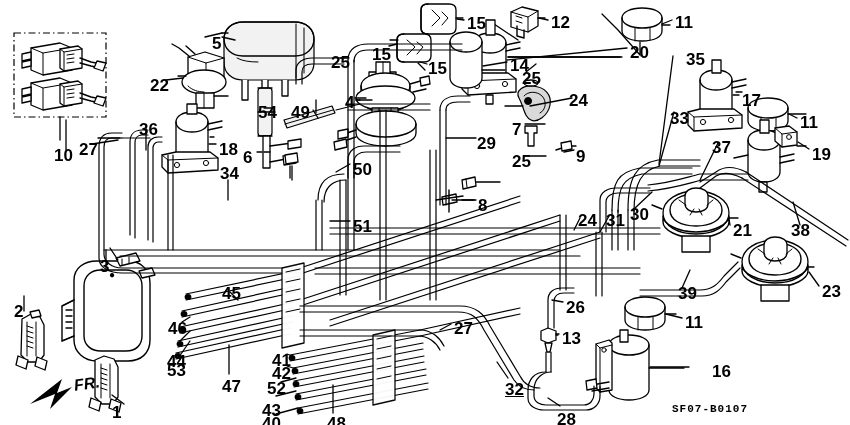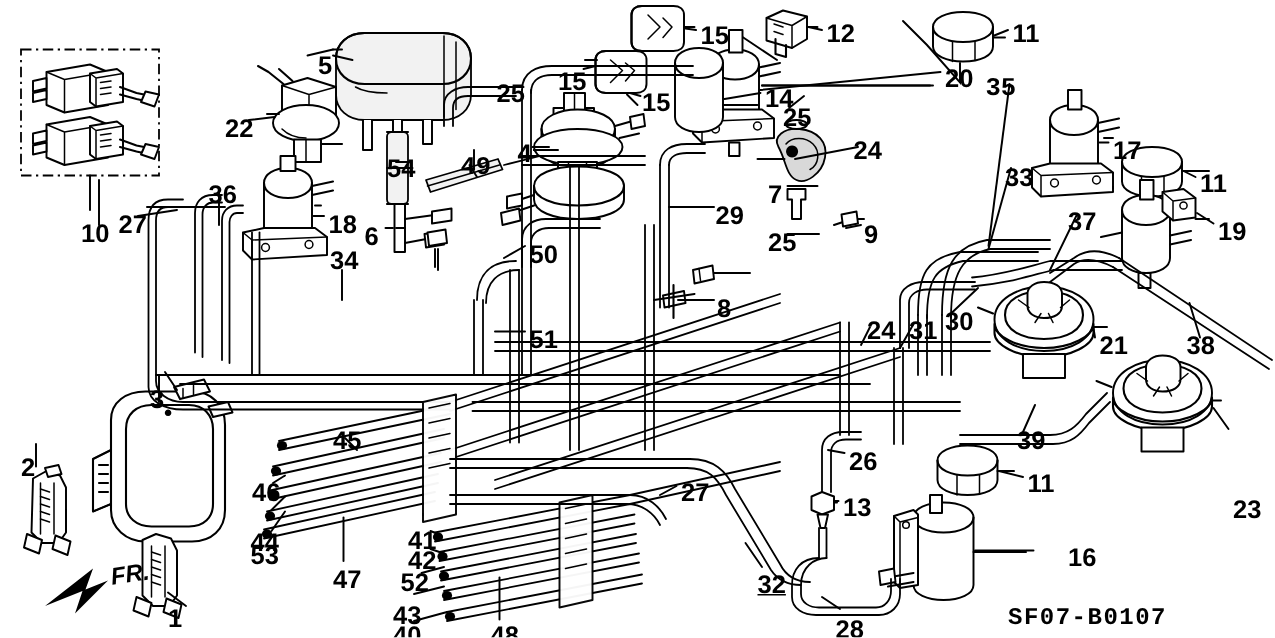--- a/index.html
+++ b/index.html
@@ -18,21 +18,21 @@
     font-size:17px;
     font-weight:700;
     color:#000;
     line-height:1;
     white-space:nowrap;
     letter-spacing:0px;
   }
   .partno{
     position:absolute;
     font-family:"Liberation Mono", monospace;
-    font-size:16px;
+    font-size:11px;
     font-weight:700;
     letter-spacing:1px;
     color:#000;
   }
   .frlabel{
     position:absolute;
     font-family:"Liberation Sans", sans-serif;
     font-size:16px;
     font-weight:700;
     font-style:italic;
@@ -610,51 +610,51 @@
   <span class="lbl" style="left:467px;top:15px;">15</span>
   <span class="lbl" style="left:372px;top:46px;">15</span>
   <span class="lbl" style="left:428px;top:60px;">15</span>
   <span class="lbl" style="left:712px;top:363px;">16</span>
   <span class="lbl" style="left:742px;top:92px;">17</span>
   <span class="lbl" style="left:219px;top:141px;">18</span>
   <span class="lbl" style="left:812px;top:146px;">19</span>
   <span class="lbl" style="left:630px;top:44px;">20</span>
   <span class="lbl" style="left:733px;top:222px;">21</span>
   <span class="lbl" style="left:150px;top:77px;">22</span>
-  <span class="lbl" style="left:822px;top:283px;margin-top:48px;">23</span>
+  <span class="lbl" style="left:822px;top:283px;">23</span>
   <span class="lbl" style="left:569px;top:92px;">24</span>
   <span class="lbl" style="left:578px;top:212px;">24</span>
   <span class="lbl" style="left:331px;top:54px;">25</span>
   <span class="lbl" style="left:522px;top:70px;">25</span>
   <span class="lbl" style="left:512px;top:153px;">25</span>
   <span class="lbl" style="left:566px;top:299px;">26</span>
   <span class="lbl" style="left:79px;top:141px;">27</span>
   <span class="lbl" style="left:454px;top:320px;">27</span>
   <span class="lbl" style="left:557px;top:411px;">28</span>
   <span class="lbl" style="left:477px;top:135px;">29</span>
   <span class="lbl" style="left:630px;top:206px;">30</span>
   <span class="lbl" style="left:606px;top:212px;">31</span>
   <span class="lbl" style="left:505px;top:381px;text-decoration:underline;">32</span>
   <span class="lbl" style="left:670px;top:110px;">33</span>
   <span class="lbl" style="left:220px;top:165px;">34</span>
-  <span class="lbl" style="left:657px;top:51px;font-family:Liberation Mono, monospace;">35</span>
+  <span class="lbl" style="left:686px;top:51px;">35</span>
   <span class="lbl" style="left:139px;top:121px;">36</span>
   <span class="lbl" style="left:712px;top:139px;">37</span>
   <span class="lbl" style="left:791px;top:198px;margin-top:24px;">38</span>
   <span class="lbl" style="left:678px;top:285px;">39</span>
   <span class="lbl" style="left:262px;top:415px;">40</span>
   <span class="lbl" style="left:272px;top:352px;">41</span>
   <span class="lbl" style="left:272px;top:365px;">42</span>
   <span class="lbl" style="left:262px;top:382px;margin-top:20px;">43</span>
   <span class="lbl" style="left:167px;top:353px;">44</span>
   <span class="lbl" style="left:222px;top:285px;">45</span>
   <span class="lbl" style="left:168px;top:320px;">46</span>
   <span class="lbl" style="left:222px;top:378px;">47</span>
   <span class="lbl" style="left:327px;top:415px;">48</span>
-  <span class="lbl" style="left:307px;top:104px;font-family:Liberation Mono, monospace;">49</span>
+  <span class="lbl" style="left:291px;top:104px;">49</span>
   <span class="lbl" style="left:353px;top:161px;">50</span>
   <span class="lbl" style="left:353px;top:218px;">51</span>
   <span class="lbl" style="left:267px;top:380px;">52</span>
   <span class="lbl" style="left:167px;top:337px;margin-top:25px;">53</span>
   <span class="lbl" style="left:258px;top:104px;">54</span>
 
   <span class="frlabel" style="left:74px;top:375px;">FR.</span>
 
   <span class="partno" style="left:672px;top:403px;">SF07-B0107</span>
 

